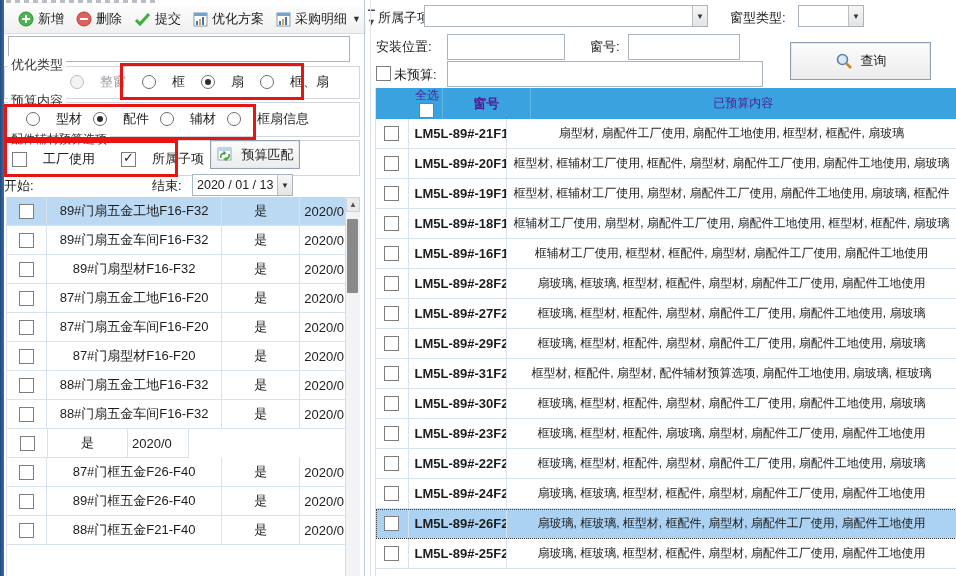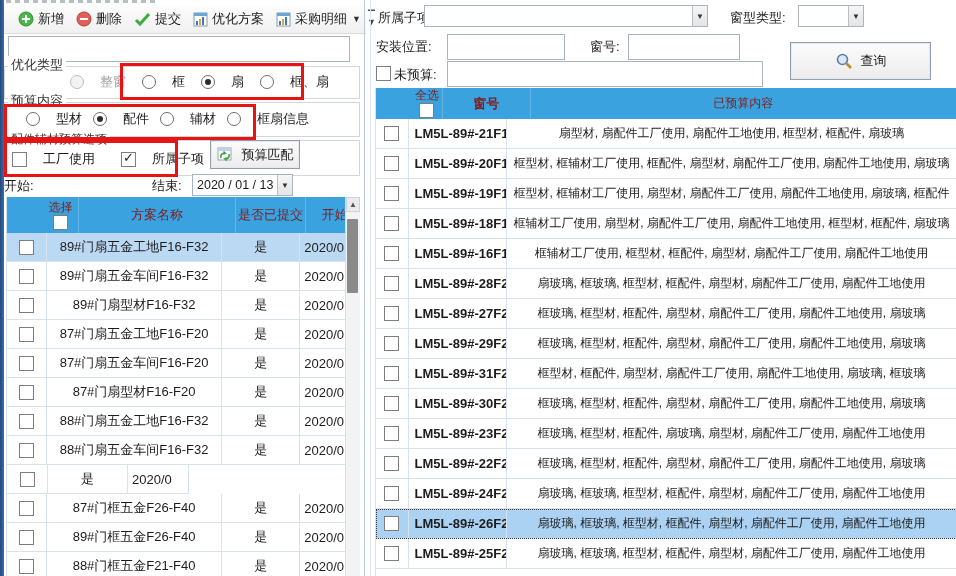--- a/index.html
+++ b/index.html
@@ -47,21 +47,21 @@
 
   .win-btn{display:flex;align-items:center;justify-content:center;gap:8px;
     border:1px solid #8ea0b2;background:linear-gradient(#fcfcfc,#ececec);box-shadow:0 0 0 1px #e8e8e8 inset;}
 
   .datebox{border:1px solid #a9b4bf;background:#fff;height:20px;display:flex;align-items:center;}
   .datebox .dval{flex:1;padding-left:4px;white-space:nowrap;font-size:12.5px;}
   .drop{width:14px;height:100%;border-left:1px solid #b6bec6;background:linear-gradient(#f6f6f6,#e4e4e4);
     display:flex;align-items:center;justify-content:center;font-size:8px;color:#333;}
 
   
-  .ghead{background:#3aa2de;color:#7f1d1d;display:flex;padding-left:36px;}
+  .ghead{background:#3aa2de;color:#4c1d95;display:flex;padding-left:36px;}
   .ghc{display:flex;flex-direction:column;align-items:center;justify-content:center;gap:2px;
     border-right:1px solid #63b7e6;overflow:hidden;}
   .grow{display:flex;background:#fff;}
   .gc{display:flex;align-items:center;justify-content:center;border-right:1px solid #d7e2ef;
     border-bottom:1px solid #d7e2ef;overflow:hidden;white-space:nowrap;}
 
   
   #ltable{left:6px;top:197px;width:353px;height:379px;overflow:hidden;border-left:1px solid #d7e2ef;}
   #ltable .ghead{height:36px;}
   #ltable .grow{height:29px;}
@@ -229,35 +229,20 @@
     <span class="drop">▼</span>
   </div>
   <span class="abs rlabel" style="left:152px;top:177px;">结束:</span>
   <div class="abs datebox" style="left:192px;top:174px;width:99px;">
     <span class="dval">2020 / 01 / 13</span>
     <span class="drop">▼</span>
   </div>
 
   
   <div id="ltable" class="abs">
-    <div class="ghead">
-      <div class="ghc lw0">
-        <span class="hcb-label">选择</span>
-        <span class="cb"></span>
-      </div>
-      <div class="ghc lw1">
-          <span>方案名称</span>
-        </div>
-      <div class="ghc lw2">
-          <span>是否已提交</span>
-        </div>
-      <div class="ghc lw3" style="justify-content:center;">
-          <span>开始</span>
-        </div>
-    </div>
     <div id="ltbody">
         <div class="grow sel">
           <div class="gc lw0">
             <span class="cb"></span>
           </div>
           <div class="gc lw1">89#门扇五金工地F16-F32</div>
           <div class="gc lw2">是</div>
           <div class="gc lw3">2020/0</div>
         </div>
         <div class="grow">
@@ -459,21 +444,21 @@
             <span class="cb"></span>
           </div>
           <div class="gc rw1">LM5L-89#-29F27</div>
           <div class="gc rw2">框玻璃, 框型材, 框配件, 扇型材, 扇配件工厂使用, 扇配件工地使用, 扇玻璃</div>
         </div>
         <div class="grow">
           <div class="gc rw0">
             <span class="cb"></span>
           </div>
           <div class="gc rw1">LM5L-89#-31F29</div>
-          <div class="gc rw2">框型材, 框配件, 扇型材, 扇配件工厂使用, 扇配件工地使用, 扇玻璃, 框玻璃</div>
+          <div class="gc rw2">框型材, 框配件, 扇型材, 配件辅材预算选项, 扇配件工地使用, 扇玻璃, 框玻璃</div>
         </div>
         <div class="grow">
           <div class="gc rw0">
             <span class="cb"></span>
           </div>
           <div class="gc rw1">LM5L-89#-30F28</div>
           <div class="gc rw2">框玻璃, 框型材, 框配件, 扇型材, 扇配件工厂使用, 扇配件工地使用, 扇玻璃</div>
         </div>
         <div class="grow">
           <div class="gc rw0">

